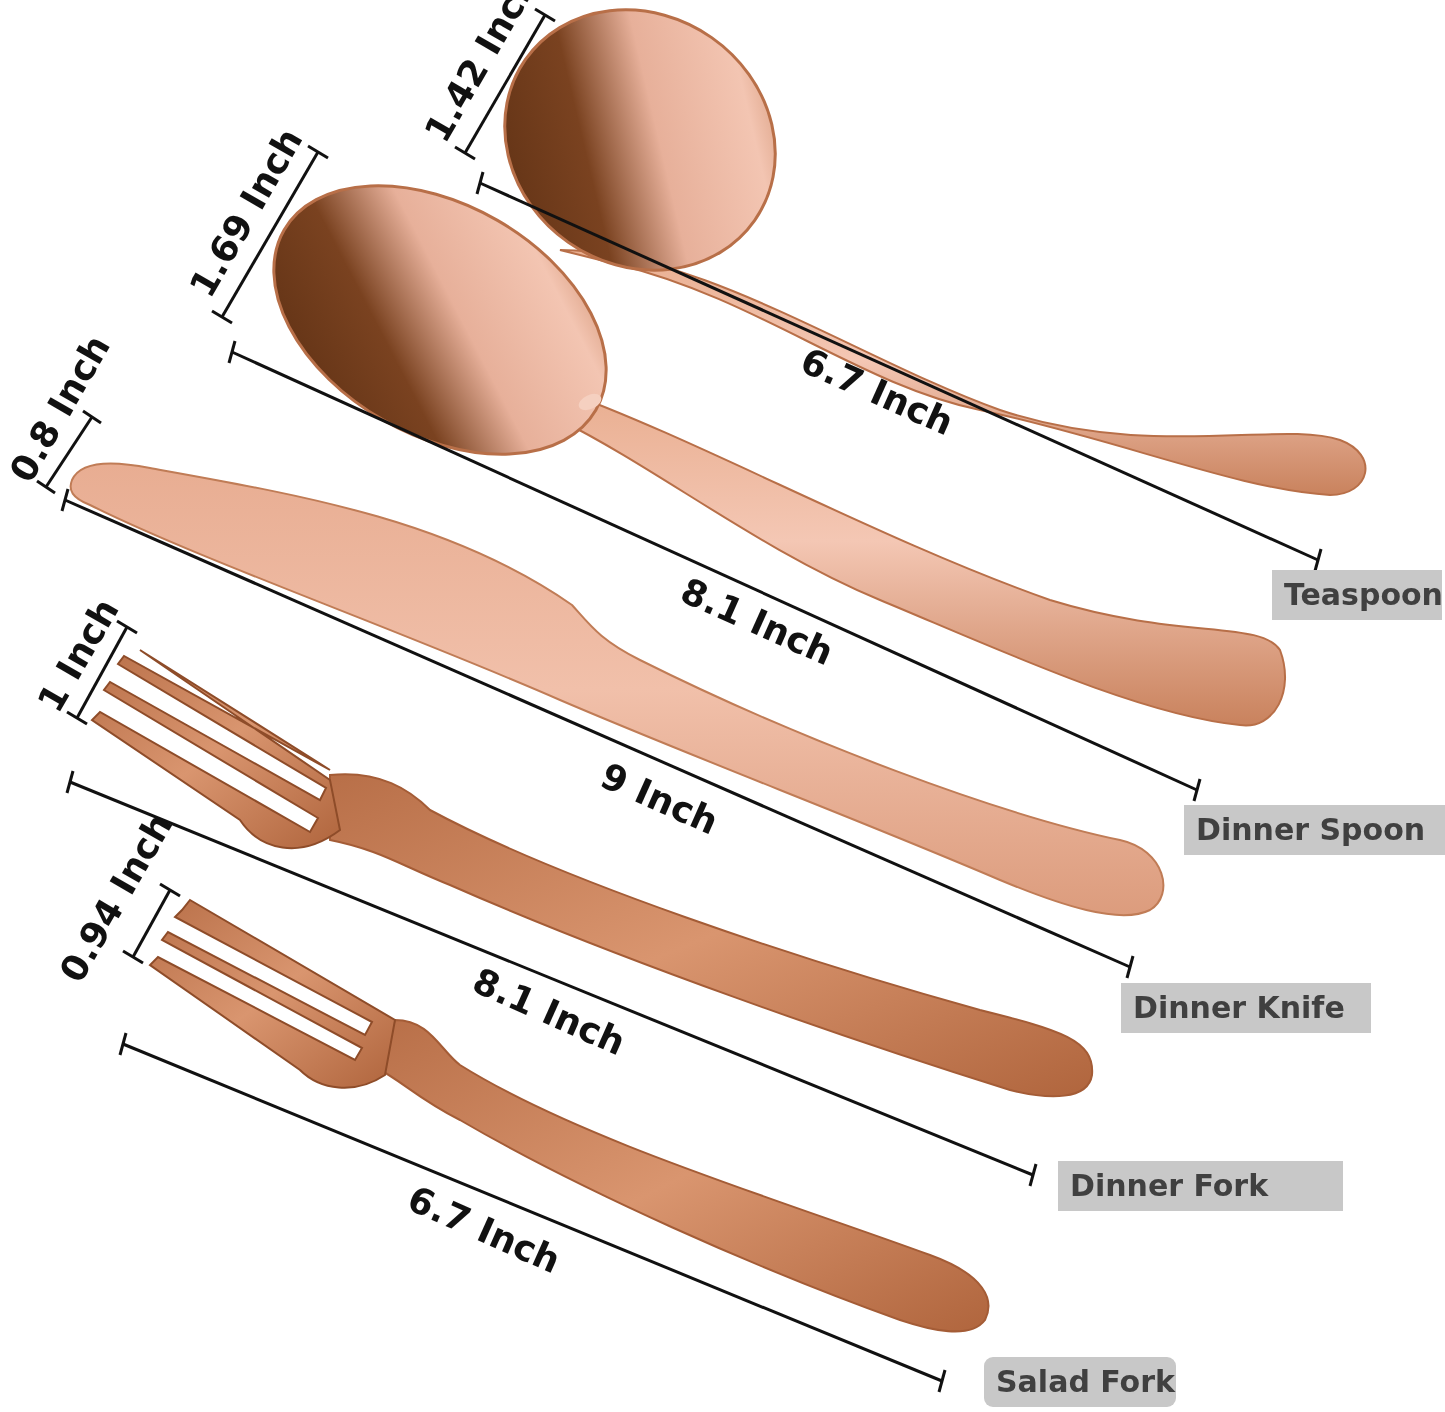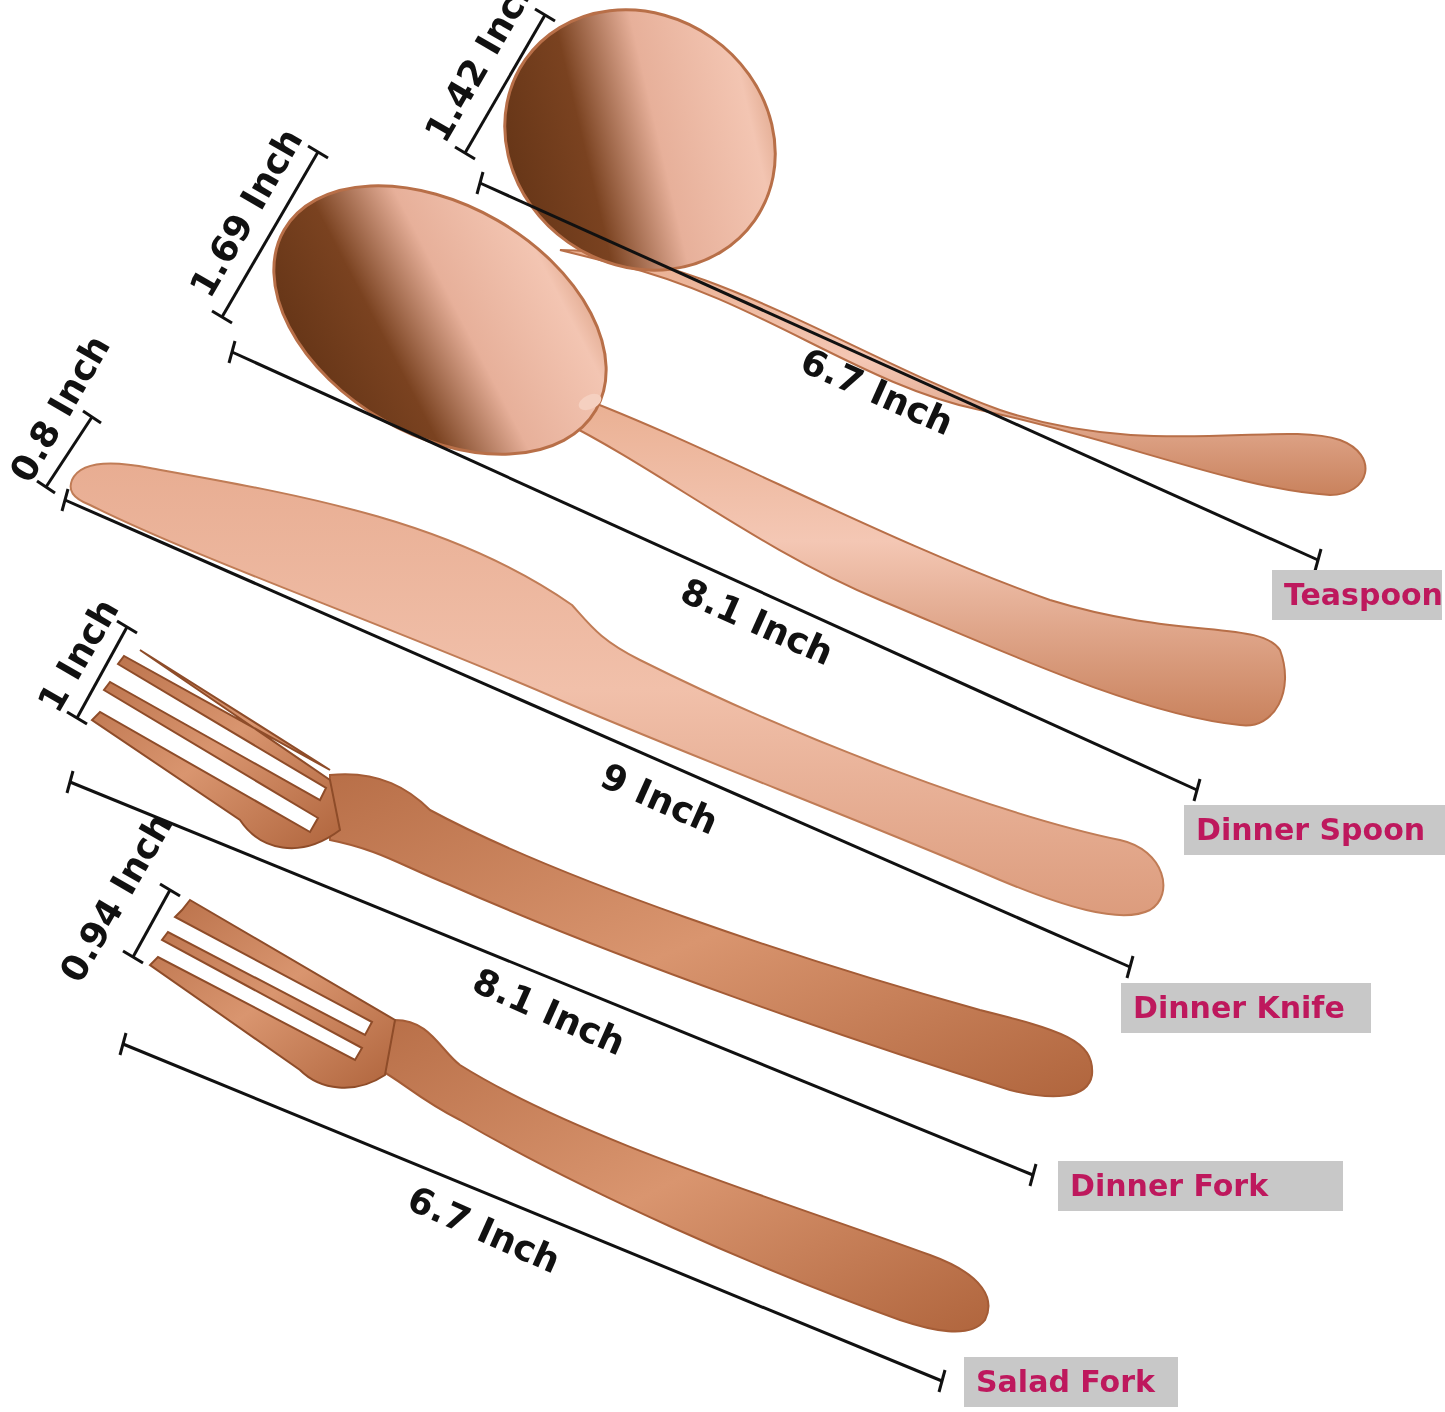--- a/index.html
+++ b/index.html
@@ -1,21 +1,21 @@
 <!DOCTYPE html>
 <html><head>
 <meta charset="utf-8">
 <style>
   html, body { margin:0; padding:0; background:#ffffff; }
   body { width:1445px; height:1412px; position:relative; overflow:hidden;
          font-family:"DejaVu Sans","Liberation Sans",sans-serif; }
   #stage { position:absolute; left:0; top:0; width:1445px; height:1412px; }
   .dim-text { font-family:"DejaVu Sans","Liberation Sans",sans-serif; font-weight:bold;
               font-size:36px; fill:#111111; }
-  .label-box { position:absolute; background:#c8c8c8; color:#be185d;
+  .label-box { position:absolute; background:#c8c8c8; color:#404040;
                font-family:"DejaVu Sans","Liberation Sans",sans-serif; font-weight:bold;
                font-size:30px; line-height:50px; height:50px; padding:0 12px;
                white-space:nowrap; box-sizing:border-box; }
 </style>
 </head>
 <body>
 
 <div id="stage">
   <svg width="1445" height="1412" viewBox="0 0 1445 1412" xmlns="http://www.w3.org/2000/svg">
     <defs>
@@ -127,14 +127,14 @@
       <line x1="945" y1="1370" x2="939" y2="1392"></line>
     </g>
     <text class="dim-text" transform="translate(405 1208) rotate(24)">6.7 Inch</text>
   </svg>
 
   
   <div class="label-box" style="left:1272px; top:570px; width:170px;">Teaspoon</div>
   <div class="label-box" style="left:1184px; top:805px; width:296px;">Dinner Spoon</div>
   <div class="label-box" style="left:1121px; top:983px; width:250px;">Dinner Knife</div>
   <div class="label-box" style="left:1058px; top:1161px; width:285px;">Dinner Fork</div>
-  <div class="label-box" style="left:964px; top:1357px; width:214px;">Salad Fork</div>
+  <div class="label-box" style="left:984px; top:1357px; width:192px;border-radius:9px;">Salad Fork</div>
 </div>
 
 </body></html>

